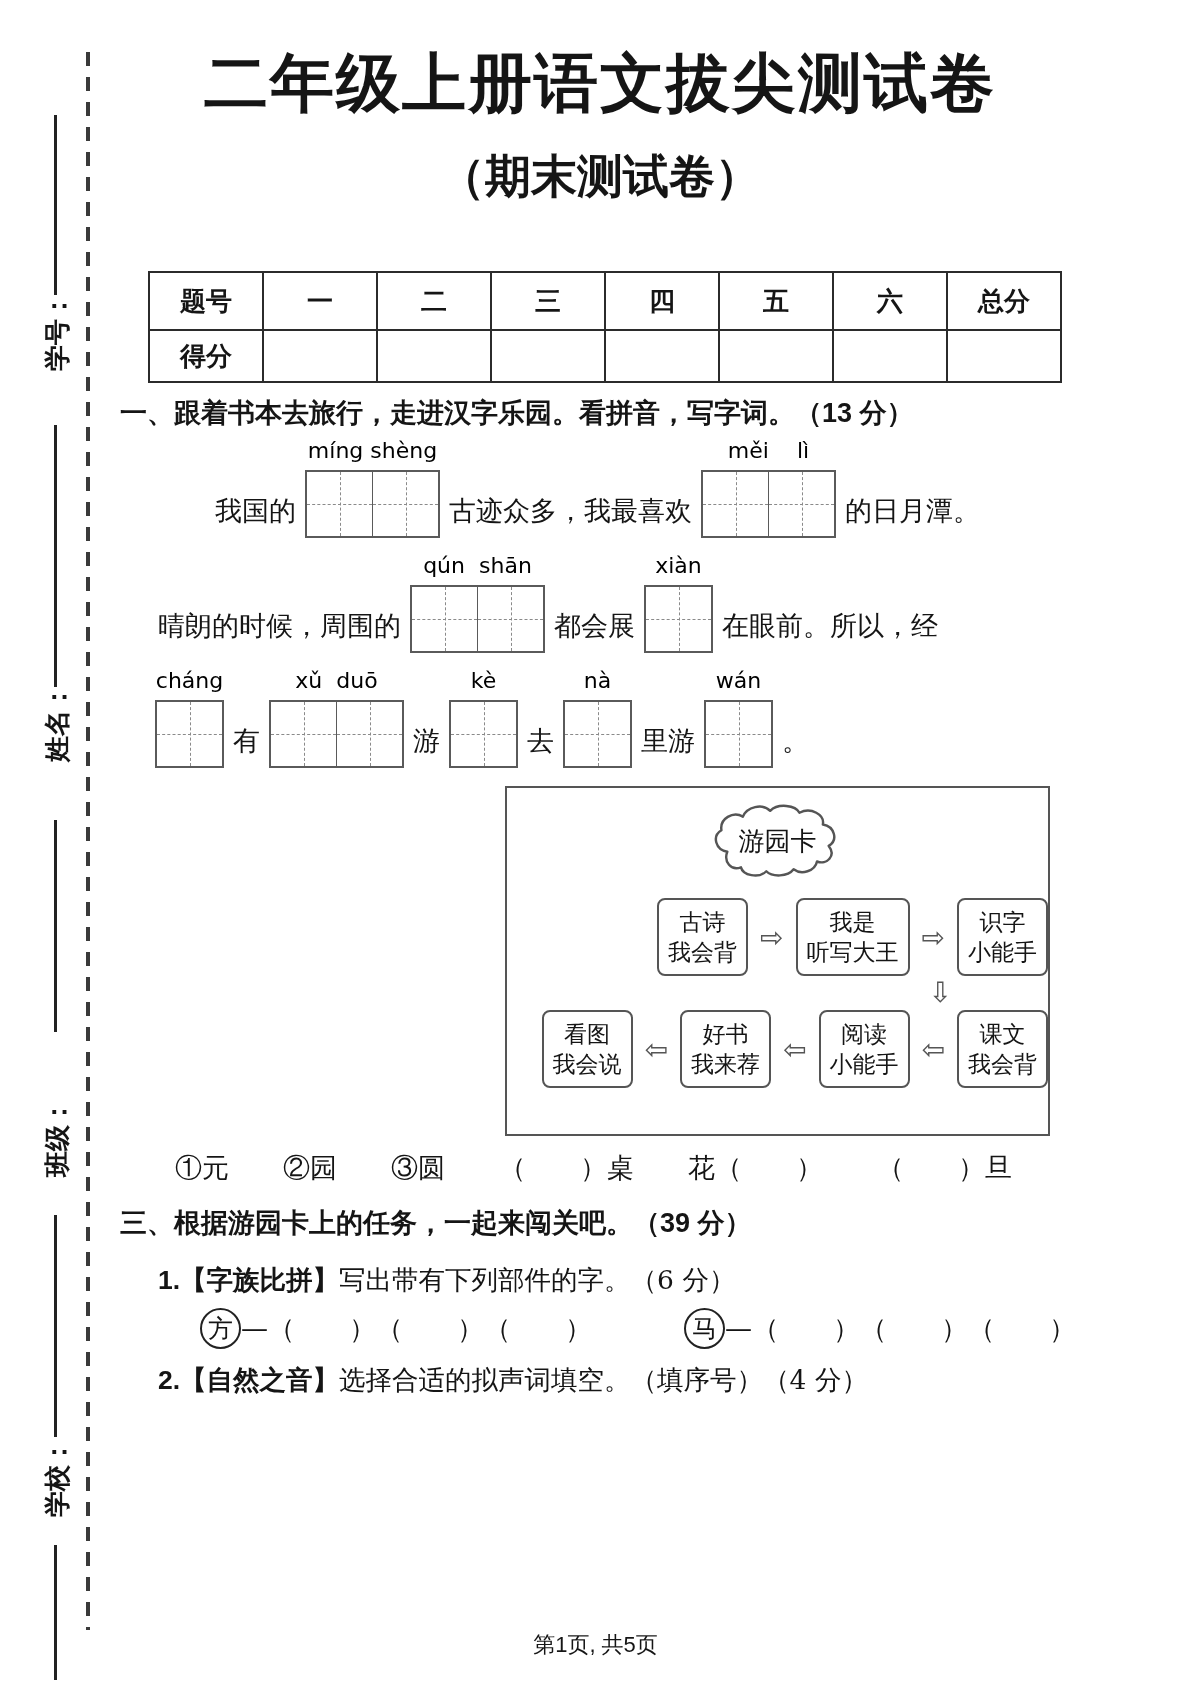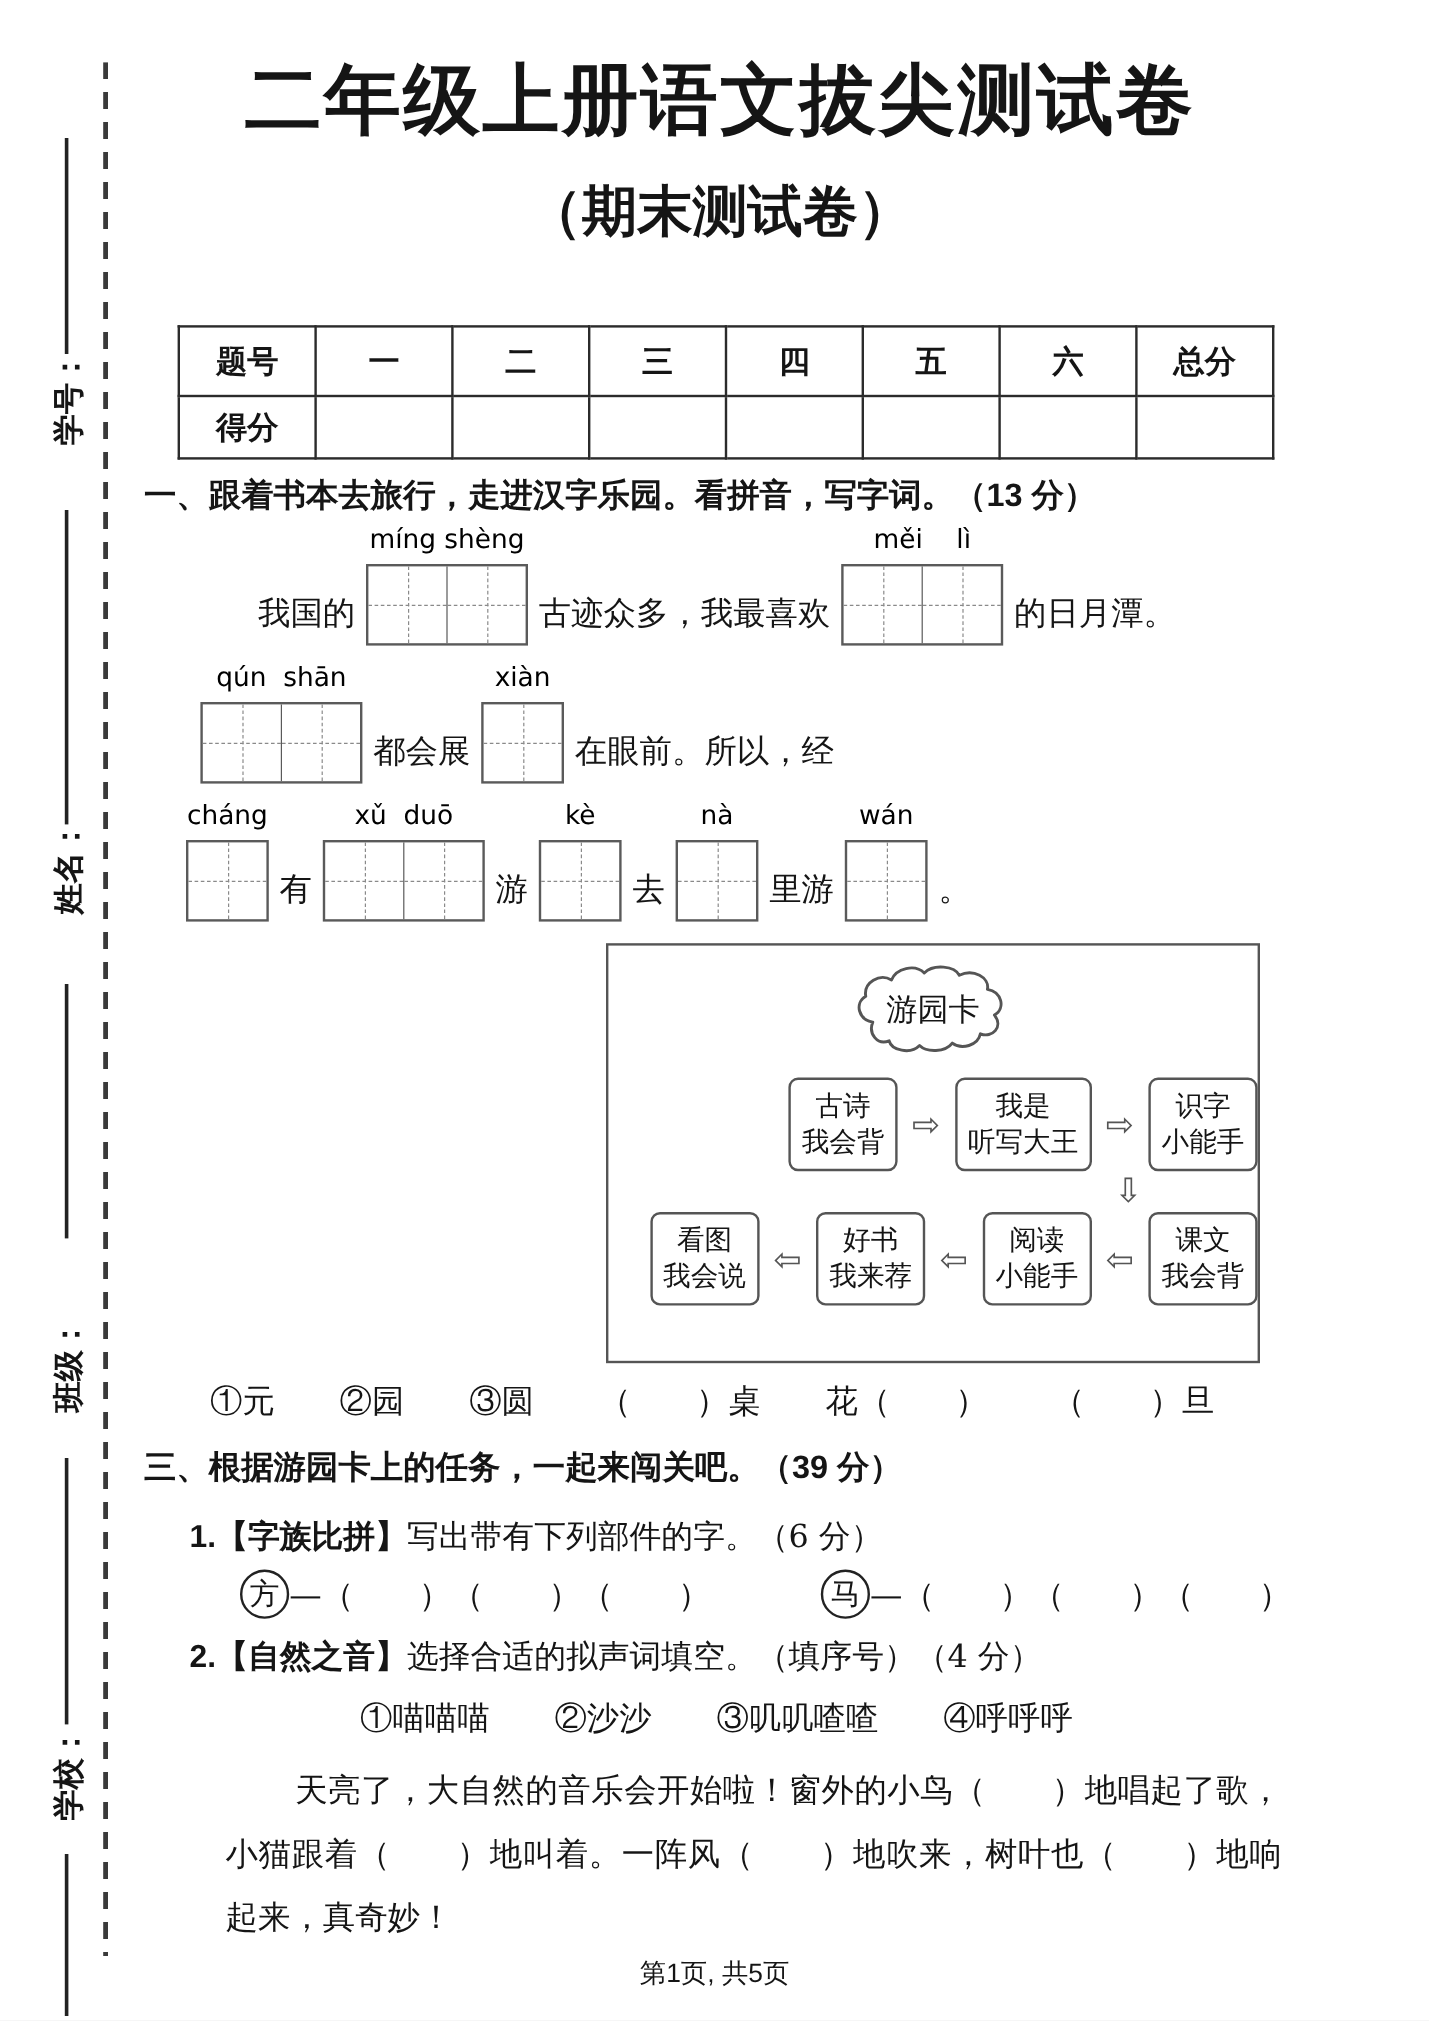--- a/index.html
+++ b/index.html
@@ -178,20 +178,21 @@
       <span class="pinyin">měi    lì</span>
       <span class="cells">
           <span class="cell"></span>
           <span class="cell"></span>
         </span>
     </span>
     <span class="txt">的日月潭。</span>
   </div>
 
   <div class="pline" style="left:158px;top:553px;">
+    <span class="txt">晴朗的时候，周围的</span>
     <span class="pinbox">
       <span class="pinyin">qún  shān</span>
       <span class="cells">
           <span class="cell"></span>
           <span class="cell"></span>
         </span>
     </span>
     <span class="txt">都会展</span>
     <span class="pinbox">
       <span class="pinyin">xiàn</span>
@@ -299,19 +300,17 @@
     <span class="circ">方</span>
     <span class="blanks">—（　　）（　　）（　　）</span>
     <span class="group2">
       <span class="circ">马</span>
       <span class="blanks">—（　　）（　　）（　　）</span>
     </span>
   </div>
 
   <div class="s3q" style="left:158px;top:1362px;"><span class="qnum">2.</span><span class="qtag">【自然之音】</span><span>选择合适的拟声词填空。（填序号）（4 分）</span></div>
 
-  <div class="opts-line" style="left:300px;top:1414px;">①喵喵喵　　②沙沙　　③叽叽喳喳　　④呼呼呼</div>
-
-  <div class="passage">天亮了，大自然的音乐会开始啦！窗外的小鸟（　　）地唱起了歌，小猫跟着（　　）地叫着。一阵风（　　）地吹来，树叶也（　　）地响起来，真奇妙！</div>
+
 
   <div class="footer">第1页, 共5页</div>
 
 </div>
 
 </body></html>

